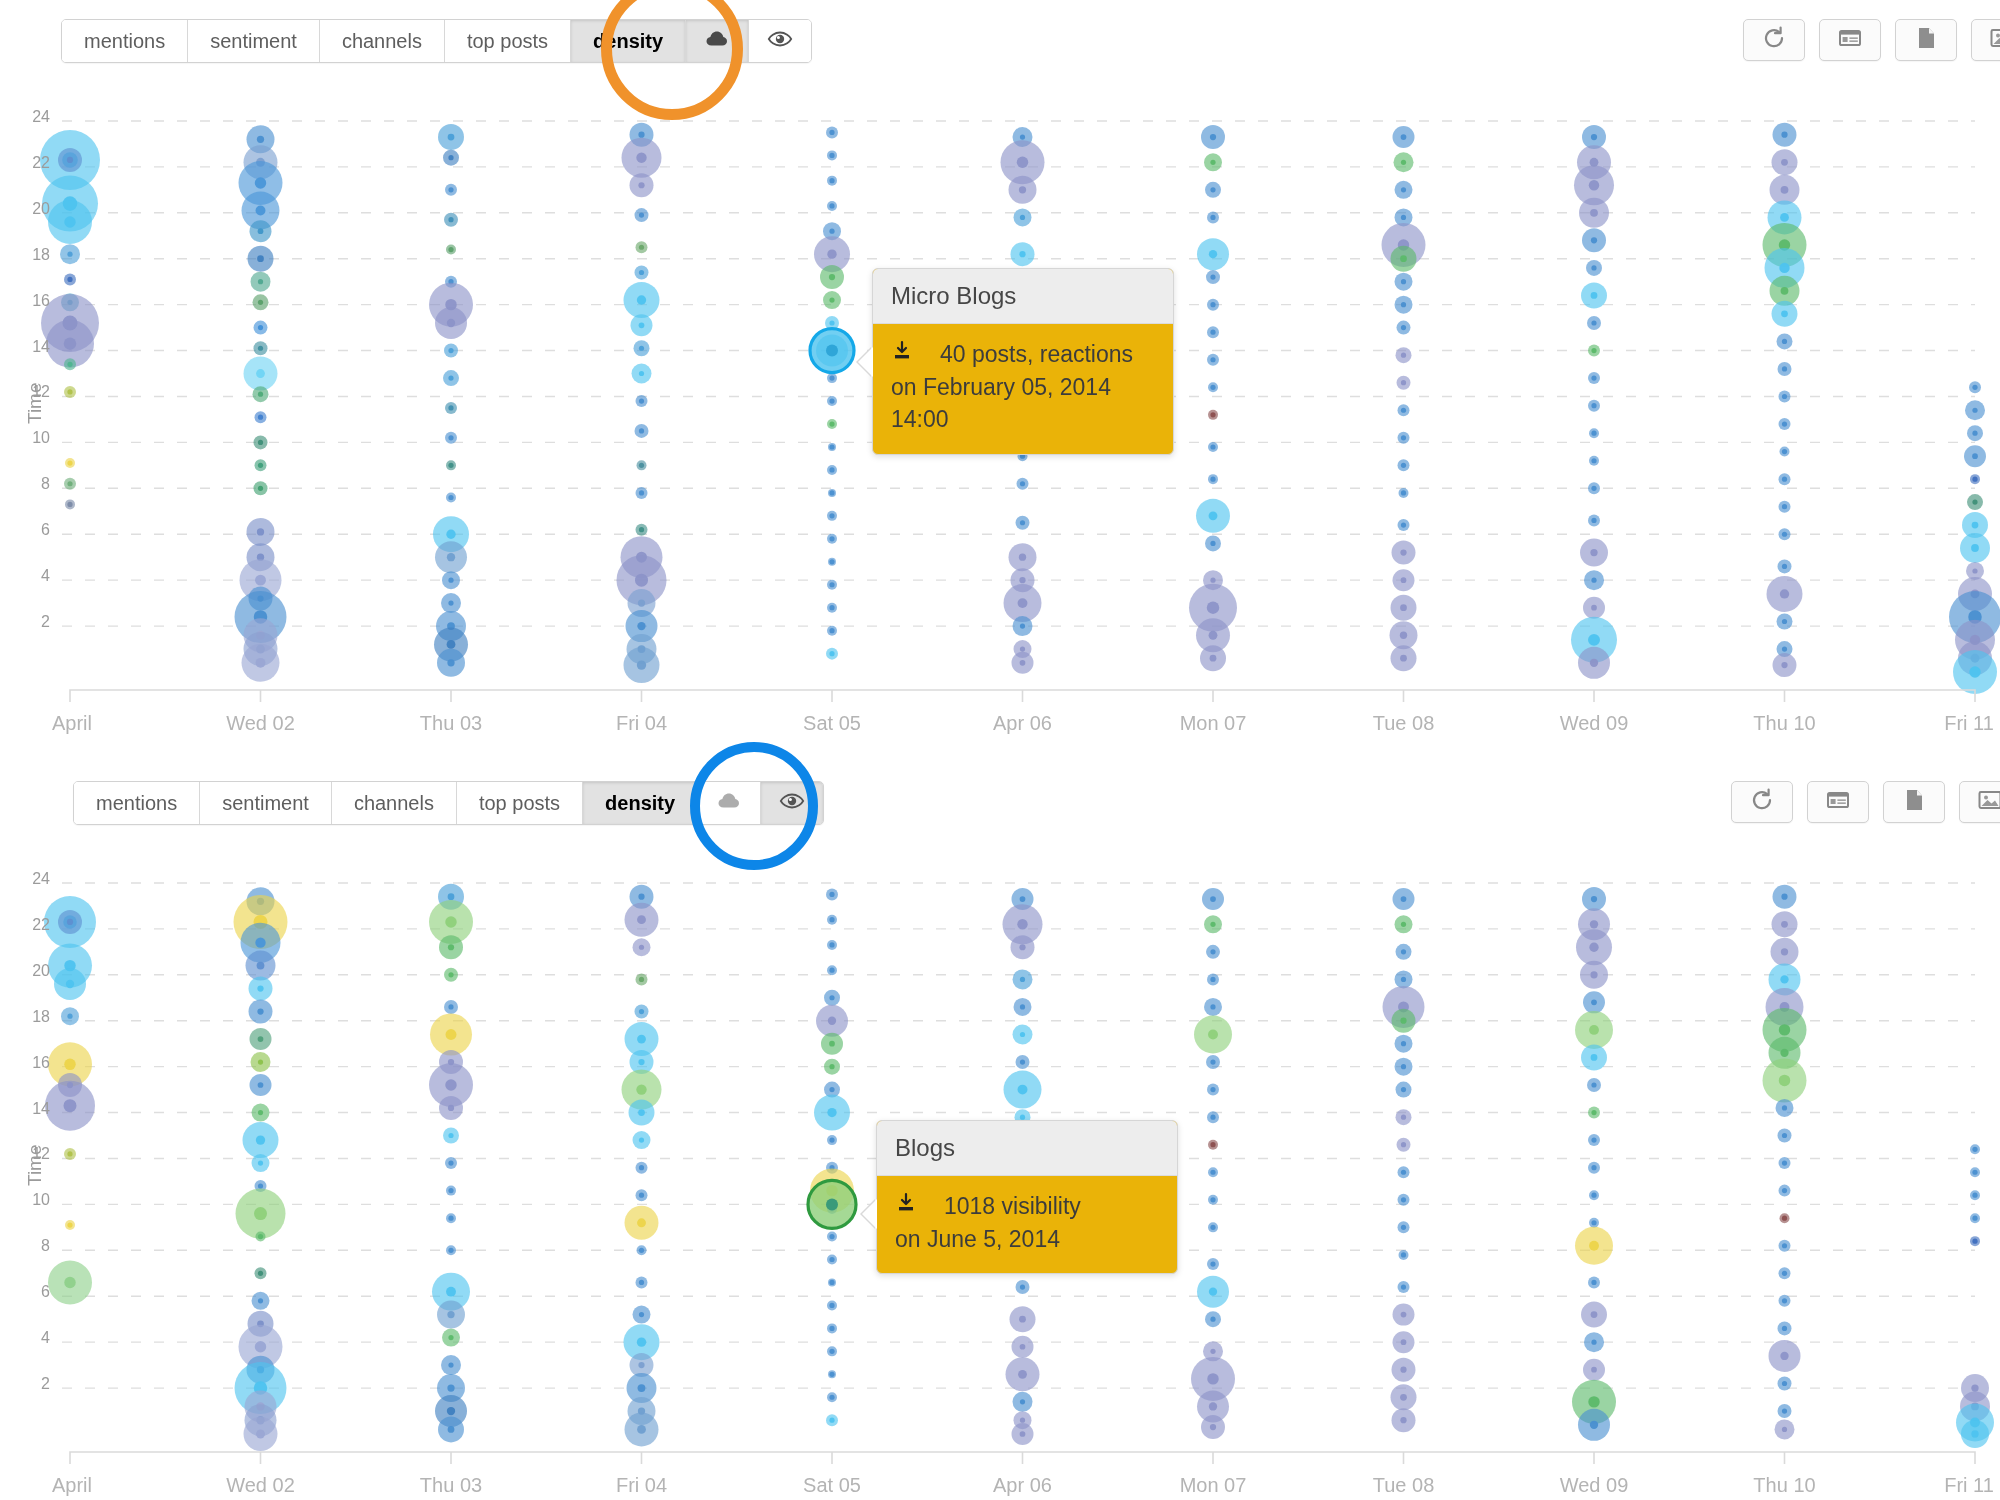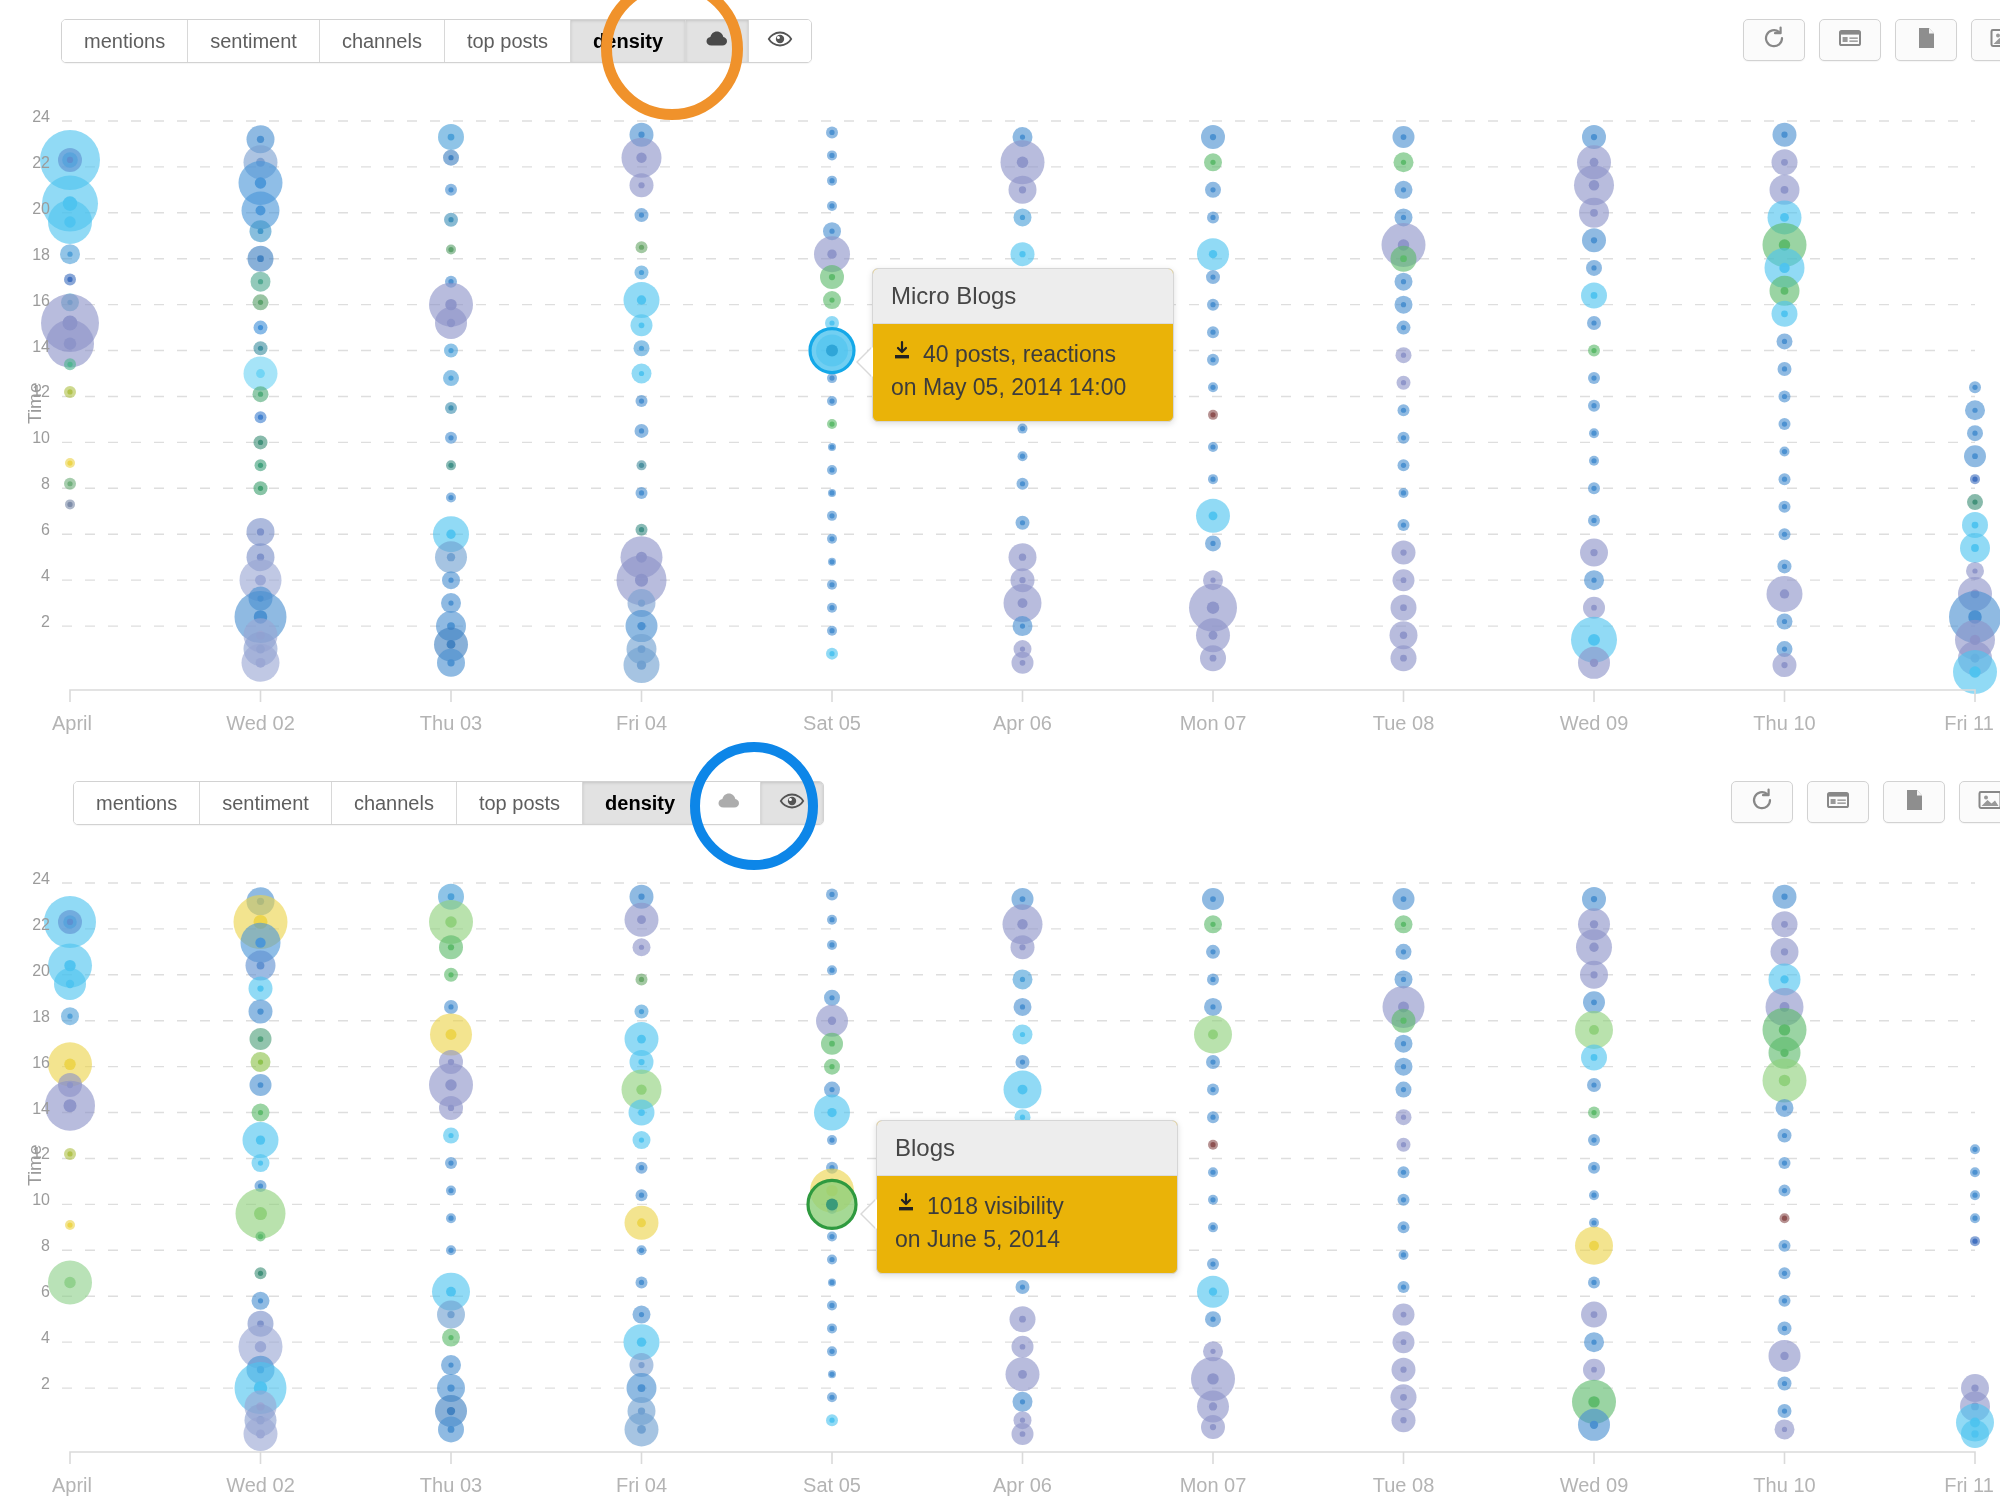--- a/index.html
+++ b/index.html
@@ -123,21 +123,21 @@
     padding: 13px 18px;
     color: #464646;
     font-size: 24px;
   }
   .tooltip .tt-body {
     padding: 14px 18px 18px 18px;
     color: #3c3c3c;
     font-size: 23px;
     line-height: 1.42;
   }
-  .tooltip .tt-row1 { display: flex; align-items: center; gap: 10px; }
+  .tooltip .tt-row1 { display: flex; align-items: center; gap: 27px; }
   .tooltip .tt-arrow {
     position: absolute;
     left: -15px;
     top: 78px;
     width: 0; height: 0;
     border-top: 15px solid transparent;
     border-bottom: 15px solid transparent;
     border-right: 15px solid #ffffff;
     filter: drop-shadow(-2px 0 0 #d9d9d9);
   }
@@ -705,21 +705,21 @@
     <div class="tt-body">
       <div class="tt-row1">
         <span>
           <svg width="22" height="22" viewBox="0 0 22 22">
               <path d="M11 2 L11 11 M7 8 L11 12 L15 8" stroke="#222" stroke-width="2.2" fill="none" stroke-linecap="round" stroke-linejoin="round"></path>
               <rect x="4" y="15" width="14" height="3.4" fill="#222"></rect>
             </svg>
         </span>
         <span>40 posts, reactions</span>
       </div>
-      <div>on May 05, 2014 14:00</div>
+      <div>on February 05, 2014 14:00</div>
     </div>
   </div>
 
   <div class="ring" style="left:601px; top:-22px; width:120px; height:120px; border:11px solid #f0922b;"></div>
 
   <div class="toolbar" style="top:772px;">
     <div class="btn-group" id="tg1" style="left:36px; top:9px;">
         <div class="btn">mentions</div>
         <div class="btn">sentiment</div>
         <div class="btn">channels</div>

